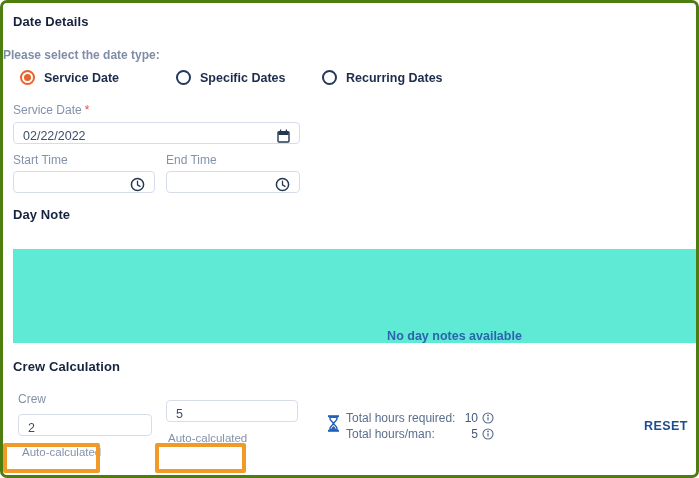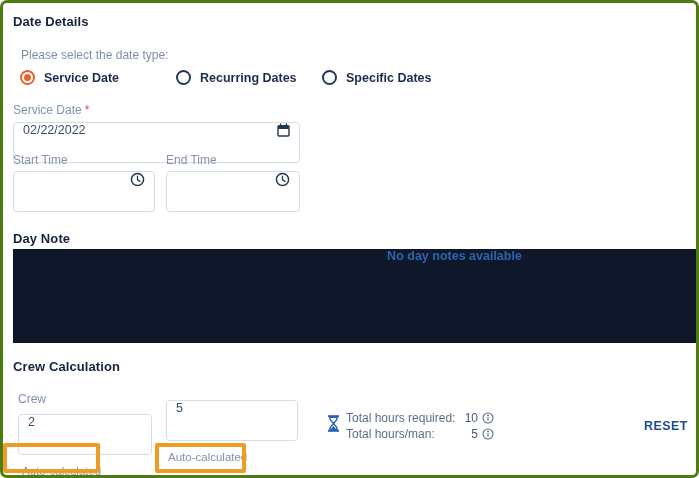--- a/index.html
+++ b/index.html
@@ -19,27 +19,27 @@
   .radio-item{display:flex;align-items:center;cursor:pointer;}
   .radio-item:nth-child(1){width:156px;}
   .radio-item:nth-child(2){width:146px;}
   .radio-item:nth-child(3){width:165px;}
   .radio-circle{width:15px;height:15px;box-sizing:border-box;border:2px solid #25385c;border-radius:50%;position:relative;flex:none;}
   .radio-item.selected .radio-circle{border-color:#e8632c;}
   .radio-item.selected .radio-circle::after{content:"";position:absolute;inset:2px;border-radius:50%;background:#e8632c;}
   .radio-label{margin-left:9px;font-size:12.5px;font-weight:600;color:#1d2c4d;}
 
   
-  .tbox{display:flex;align-items:flex-start;box-sizing:border-box;height:41px;border:1px solid #d7dde8;border-radius:4px;background:#fff;}
+  .tbox{display:flex;align-items:flex-end;box-sizing:border-box;height:22px;border:1px solid #d7dde8;border-radius:4px;background:#fff;}
   .tbox input{flex:1;min-width:0;border:0;outline:0;background:transparent;
     font-family:"Liberation Sans",sans-serif;font-size:12.5px;color:#3c4e6b;padding:0 9px;}
   .icon-btn{display:flex;align-items:center;padding-right:9px;cursor:pointer;flex:none;}
 
   
-  .panel{background:#0f172a;display:flex;align-items:flex-start;justify-content:center;
+  .panel{background:#5eead4;display:flex;align-items:flex-end;justify-content:center;
     box-sizing:border-box;padding-left:200px;font-size:12.5px;font-weight:600;color:#2d64ad;}
 
   
   .crew-row{display:flex;align-items:flex-start;}
   .col{display:flex;flex-direction:column;}
   .col .tbox{margin-top:8px;}
   .note{font-size:11.5px;color:#8392aa;margin-top:10px;}
   .stepper{display:flex;align-items:center;box-sizing:border-box;height:29px;margin-top:8px;
     border:1px solid #d7dde8;border-radius:4px;background:#fff;}
   .step-btn{width:32px;flex:none;text-align:center;font-size:17px;color:#3078c8;cursor:pointer;line-height:26px;user-select:none;}
@@ -62,34 +62,34 @@
   
   .hl{position:absolute;box-sizing:border-box;border:4px solid #f09b27;border-radius:2px;height:30px;pointer-events:none;}
 </style>
 </head>
 <body>
 
 <div class="frame">
 
   <div class="abs sec-title" style="top:11px;left:10px;">Date Details</div>
 
-  <div class="abs hint" style="top:45px;left:18px;">Please select the date type:</div>
+  <div class="abs hint" style="top:45px;left:0;font-weight:bold;">Please select the date type:</div>
 
   <div class="abs radio-row" style="top:67px;left:17px;">
     <div class="radio-item selected">
       <span class="radio-circle"></span>
       <span class="radio-label">Service Date</span>
     </div>
     <div class="radio-item">
       <span class="radio-circle"></span>
-      <span class="radio-label">Recurring Dates</span>
+      <span class="radio-label">Specific Dates</span>
     </div>
     <div class="radio-item">
       <span class="radio-circle"></span>
-      <span class="radio-label">Specific Dates</span>
+      <span class="radio-label">Recurring Dates</span>
     </div>
   </div>
 
   <div class="abs" style="top:97px;left:10px;">
     <div>
       <span class="field-label">Service Date</span><span class="req">*</span>
     </div>
     <div class="tbox" style="width:287px;margin-top:4px;">
       <input type="text" value="02/22/2022" style="">
       <span class="icon-btn">
@@ -123,21 +123,21 @@
         <span class="icon-btn">
           <svg width="15" height="15" viewBox="0 0 15 15">
             <circle cx="7.5" cy="7.5" r="6.1" fill="none" stroke="#243750" stroke-width="1.5"></circle>
             <path d="M7.5 4.1 V7.9 L10 9.4" fill="none" stroke="#243750" stroke-width="1.3" stroke-linecap="round"></path>
           </svg>
         </span>
       </div>
     </div>
   </div>
 
-  <div class="abs sec-title" style="top:228px;left:10px;">Day Note</div>
+  <div class="abs sec-title" style="top:204px;left:10px;">Day Note</div>
 
   <div class="abs panel" style="top:246px;left:10px;right:0;height:94px;">
     <span>No day notes available</span>
   </div>
 
   <div class="abs sec-title" style="top:356px;left:10px;">Crew Calculation</div>
 
   <div class="abs crew-row" style="top:389px;left:15px;">
     <div class="col" style="width:134px;">
       <div class="field-label">Crew</div>

